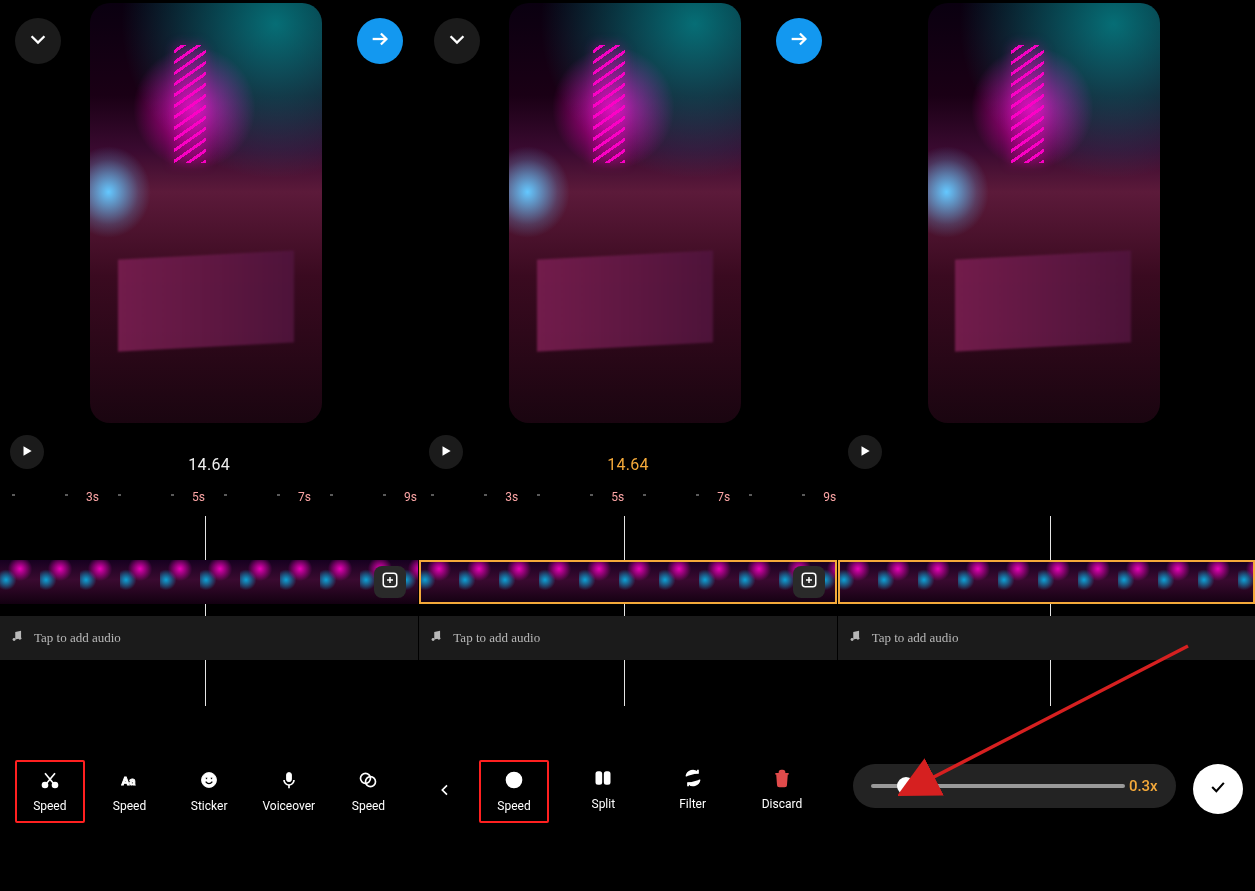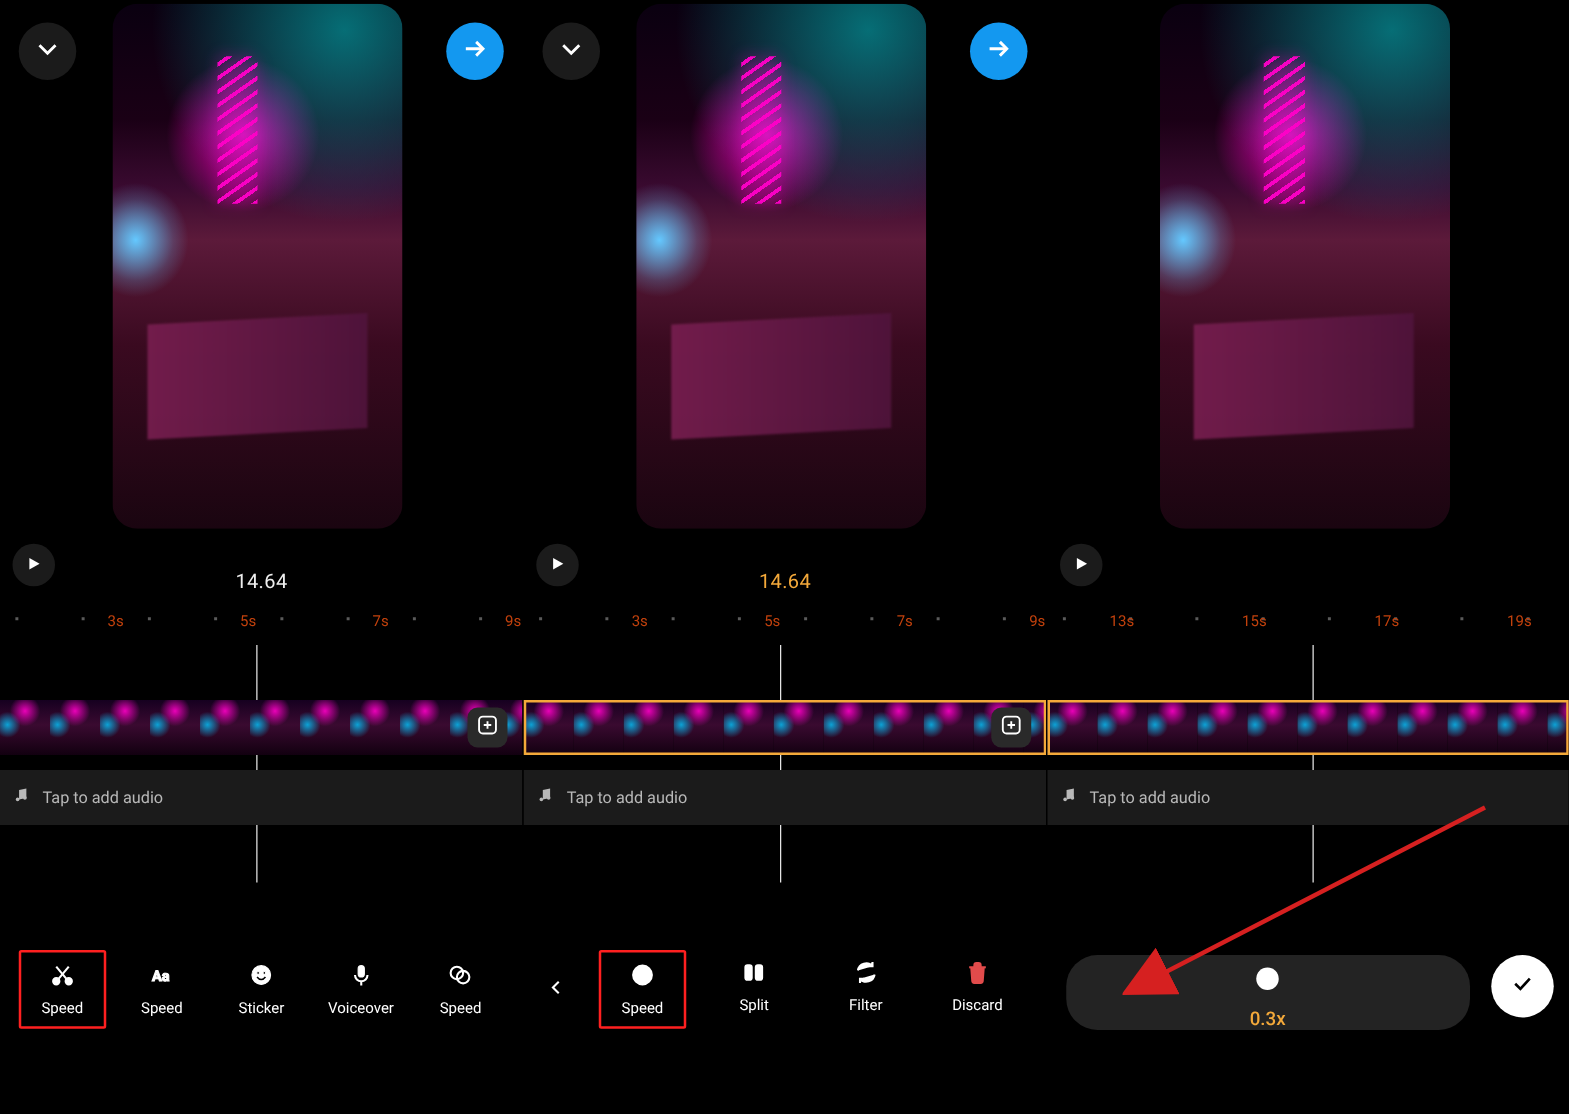--- a/index.html
+++ b/index.html
@@ -97,21 +97,21 @@
     margin-top:12px;
   }
   .timecode.white { color:#eee; }
   .timecode.amber { color:#f4a93a; }
 
   
   .ruler {
     position:absolute;
     top:490px; left:0; width:100%;
     height:20px;
-    color:#c2410c;
+    color:#fca5a5;
     font-size:12px;
   }
   .ruler .dots{
     position:absolute; top:3px; left:0; width:100%; height:4px;
     background-image: radial-gradient(circle, #5a5a5a 1.2px, transparent 1.2px);
     background-size: 53px 4px;
     background-position: 40px 0;
   }
   .ruler .lbl{ position:absolute; top:0; }
 
@@ -153,20 +153,21 @@
   
   .audio {
     position:absolute;
     top:616px; left:0; width:100%; height:44px;
     background:#1b1b1b;
     display:flex; align-items:center;
     padding-left:10px;
     color:#b8b8b8;
     font-size:13px;
     gap:10px;
+    font-family:Liberation Serif, serif;
   }
   .audio svg{ width:14px; height:14px; fill:#b8b8b8; }
 
   
   .toolbar {
     position:absolute;
     top:760px; left:0; width:100%;
     display:flex; align-items:center; justify-content:space-around;
     padding: 0 10px;
   }
@@ -184,27 +185,26 @@
   .back {
     display:flex; align-items:center; justify-content:center;
     width:40px; height:40px;
   }
   .back svg{ width:16px; height:16px; stroke:#fff; stroke-width:2.5; fill:none; }
 
   
   .speed-slider{
     position:absolute;
     top:764px; left:15px;
-    width:323px; height:60px;
+    width:323px; height:44px;
     background:#232323;
     border-radius:25px;
     display:flex; align-items:center;
     padding:0 18px;
     gap:4px;
-    flex-direction:column;
   }
   .speed-slider .track{
     position:relative; flex:1; height:4px; background:#9a9a9a; border-radius:2px;
   }
   .speed-slider .knob{
     position:absolute; top:50%; left:14%;
     width:18px; height:18px; border-radius:50%;
     background:#fff;
     transform:translate(-50%,-50%);
   }
@@ -435,27 +435,20 @@
 <div class="panel">
   <div class="preview">
       <div class="scene"></div>
     </div>
   <div class="play">
     <span><svg viewBox="0 0 24 24">
           <polygon points="6 4 20 12 6 20"></polygon>
         </svg></span>
   </div>
 
-  <div class="ruler">
-    <div class="dots"></div>
-    <span class="lbl" style="left:50px">13s</span>
-    <span class="lbl" style="left:156px">15s</span>
-    <span class="lbl" style="left:262px">17s</span>
-    <span class="lbl" style="left:368px">19s</span>
-  </div>
   <div class="playhead" style="left:212px"></div>
   <div class="clipstrip selected">
     <div class="thumb"></div>
       <div class="thumb"></div>
       <div class="thumb"></div>
       <div class="thumb"></div>
       <div class="thumb"></div>
       <div class="thumb"></div>
       <div class="thumb"></div>
       <div class="thumb"></div>

